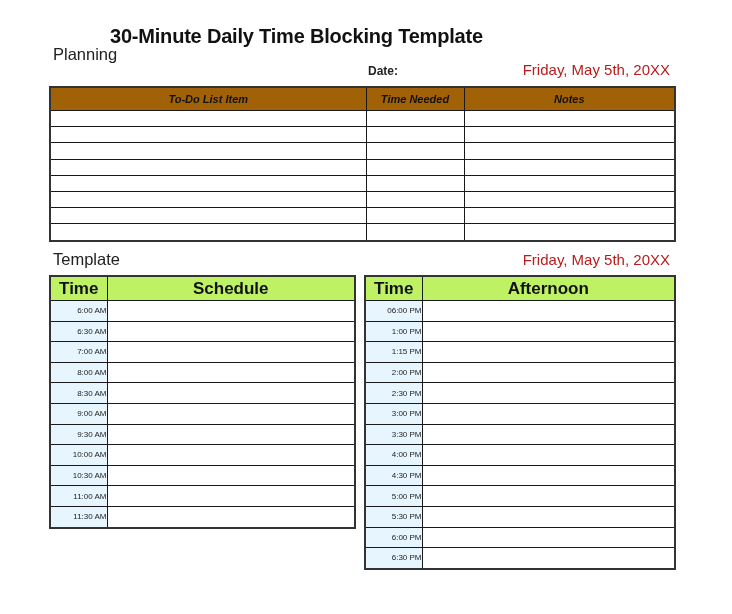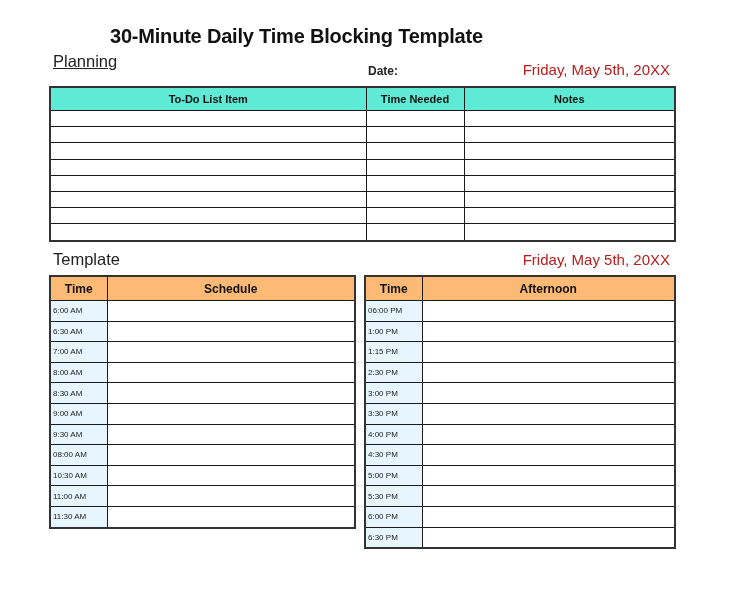--- a/index.html
+++ b/index.html
@@ -4,33 +4,33 @@
 <style>
   html, body { margin: 0; padding: 0; background: #ffffff; }
   body { width: 732px; height: 614px; position: relative; overflow: hidden;
          font-family: "Liberation Sans", "DejaVu Sans", sans-serif; color: #111; }
   .title { position: absolute; left: 62px; top: 25px; font-size: 20px; font-weight: bold; letter-spacing: -0.2px; margin-left: 48px; }
   .section-label { position: absolute; font-size: 16.5px; color: #222; }
   .date-label { position: absolute; font-size: 12px; color: #222; }
   .date-value { position: absolute; font-size: 15px; color: #b91c1c; text-align: right; }
   table { position: absolute; border-collapse: collapse; table-layout: fixed; }
   td, th { border: 1.5px solid #1a1a1a; padding: 0; overflow: hidden; white-space: nowrap; }
-  .planning th { background: #5eead4; font-size: 11px; font-weight: bold; height: 22px; text-align: center; }
+  .planning th { background: #a16207; font-size: 11px; font-weight: bold; height: 22px; text-align: center; font-style: italic; }
   .planning td { height: 15.2px; background: #fff; }
-  .sched th { background: #fdba74; font-size: 12px; font-weight: bold; height: 23px; text-align: center; }
+  .sched th { background: #bef264; font-size: 17px; font-weight: bold; height: 23px; text-align: center; }
   .sched td { height: 19.6px; background: #fff; }
-  .sched td.time { background: #e6f5fe; font-size: 8px; color: #222; padding-left: 2px; text-align: left; vertical-align: middle; }
+  .sched td.time { background: #e6f5fe; font-size: 8px; color: #222; padding-left: 2px; text-align: right; vertical-align: middle; }
   .outer { border: 2px solid #333; }
 </style>
 </head>
 <body>
 
 <div class="title">30-Minute Daily Time Blocking Template</div>
 
-<div class="section-label" style="left:53px; top:52px;text-decoration:underline;">Planning</div>
+<div class="section-label" style="left:53px; top:45px;">Planning</div>
 <div class="date-label" style="left:368px; top:64px;font-weight:bold;">Date:</div>
 <div class="date-value" style="right:62px; top:61px;">Friday, May 5th, 20XX</div>
 
 <table class="planning outer" style="left:49px; top:86px; width:625px;">
   <colgroup>
       <col style="width:316px">
       <col style="width:98px">
       <col style="width:211px">
     </colgroup>
   <thead>
@@ -121,21 +121,21 @@
       </tr>
       <tr>
         <td class="time">9:00 AM</td>
         <td></td>
       </tr>
       <tr>
         <td class="time">9:30 AM</td>
         <td></td>
       </tr>
       <tr>
-        <td class="time">08:00 AM</td>
+        <td class="time">10:00 AM</td>
         <td></td>
       </tr>
       <tr>
         <td class="time">10:30 AM</td>
         <td></td>
       </tr>
       <tr>
         <td class="time">11:00 AM</td>
         <td></td>
       </tr>
@@ -164,20 +164,24 @@
       </tr>
       <tr>
         <td class="time">1:00 PM</td>
         <td></td>
       </tr>
       <tr>
         <td class="time">1:15 PM</td>
         <td></td>
       </tr>
       <tr>
+        <td class="time">2:00 PM</td>
+        <td></td>
+      </tr>
+      <tr>
         <td class="time">2:30 PM</td>
         <td></td>
       </tr>
       <tr>
         <td class="time">3:00 PM</td>
         <td></td>
       </tr>
       <tr>
         <td class="time">3:30 PM</td>
         <td></td>

